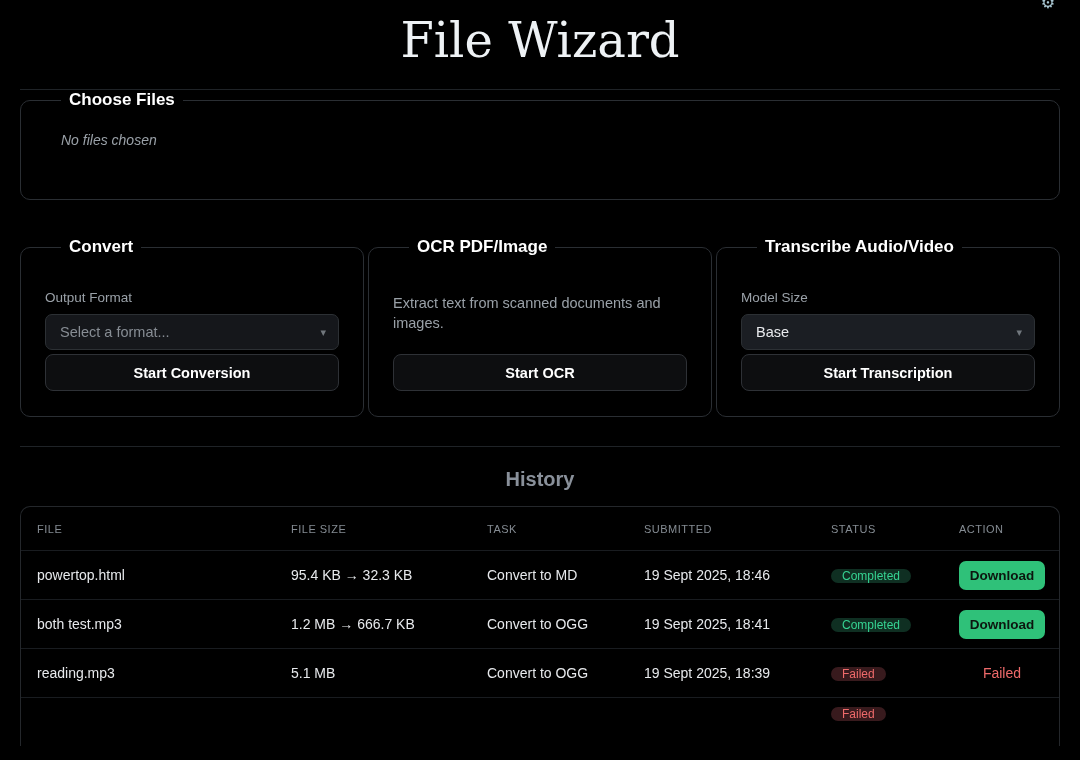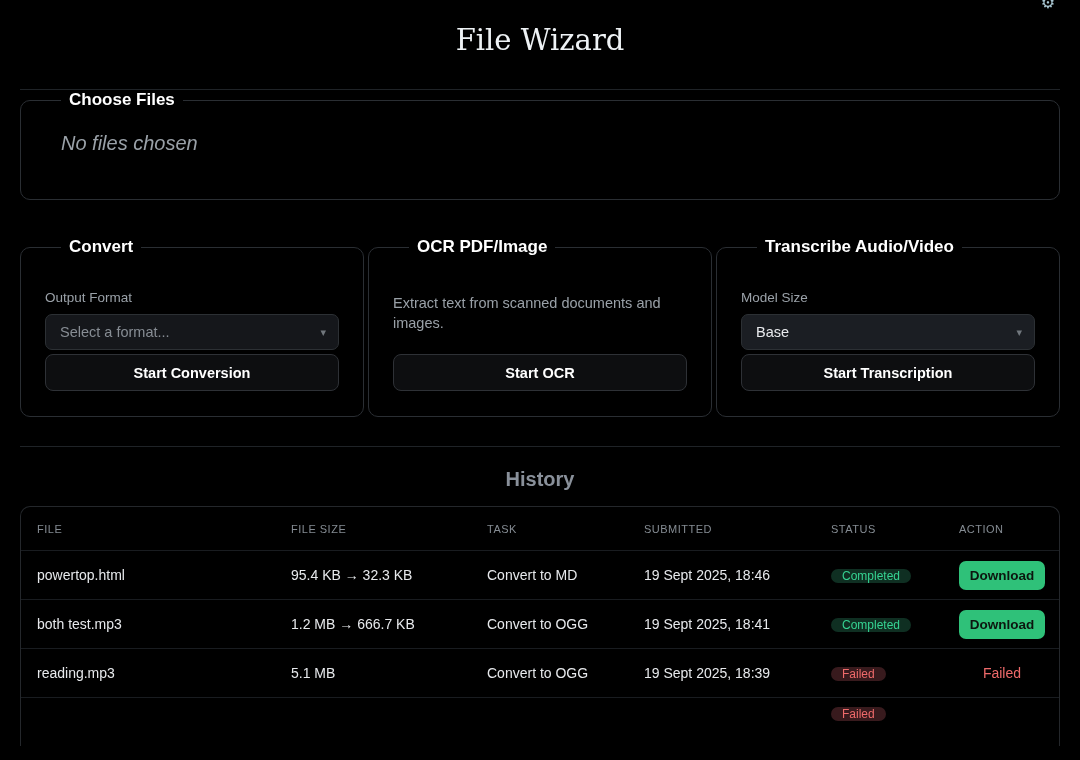--- a/index.html
+++ b/index.html
@@ -14,21 +14,21 @@
   .header {
     height: 90px;
     margin: 0 20px;
     border-bottom: 1px solid #1f2327;
     text-align: center;
     position: relative;
   }
   .page-title {
     font-family: "DejaVu Serif", serif;
     font-weight: 400;
-    font-size: 29px;
+    font-size: 48px;
     line-height: 50px;
     padding-top: 15px;
     color: #eef2f5;
   }
   .settings-icon {
     position: absolute;
     top: -5px;
     right: 5px;
     font-family: "DejaVu Sans", sans-serif;
     font-size: 16px;
@@ -65,21 +65,21 @@
     font-weight: bold;
     font-size: 15px;
     border: 1px solid #2a2d31;
     border-radius: 8px;
     padding: 9px 17px;
     cursor: pointer;
   }
   .no-files {
     font-style: italic;
     color: #9aa1a8;
-    font-size: 20px;
+    font-size: 14px;
     margin-left: 16px;
   }
   
   .panels-row {
     display: flex;
     gap: 4px;
     margin-top: 37px;
   }
   .panel {
     flex: 1;

